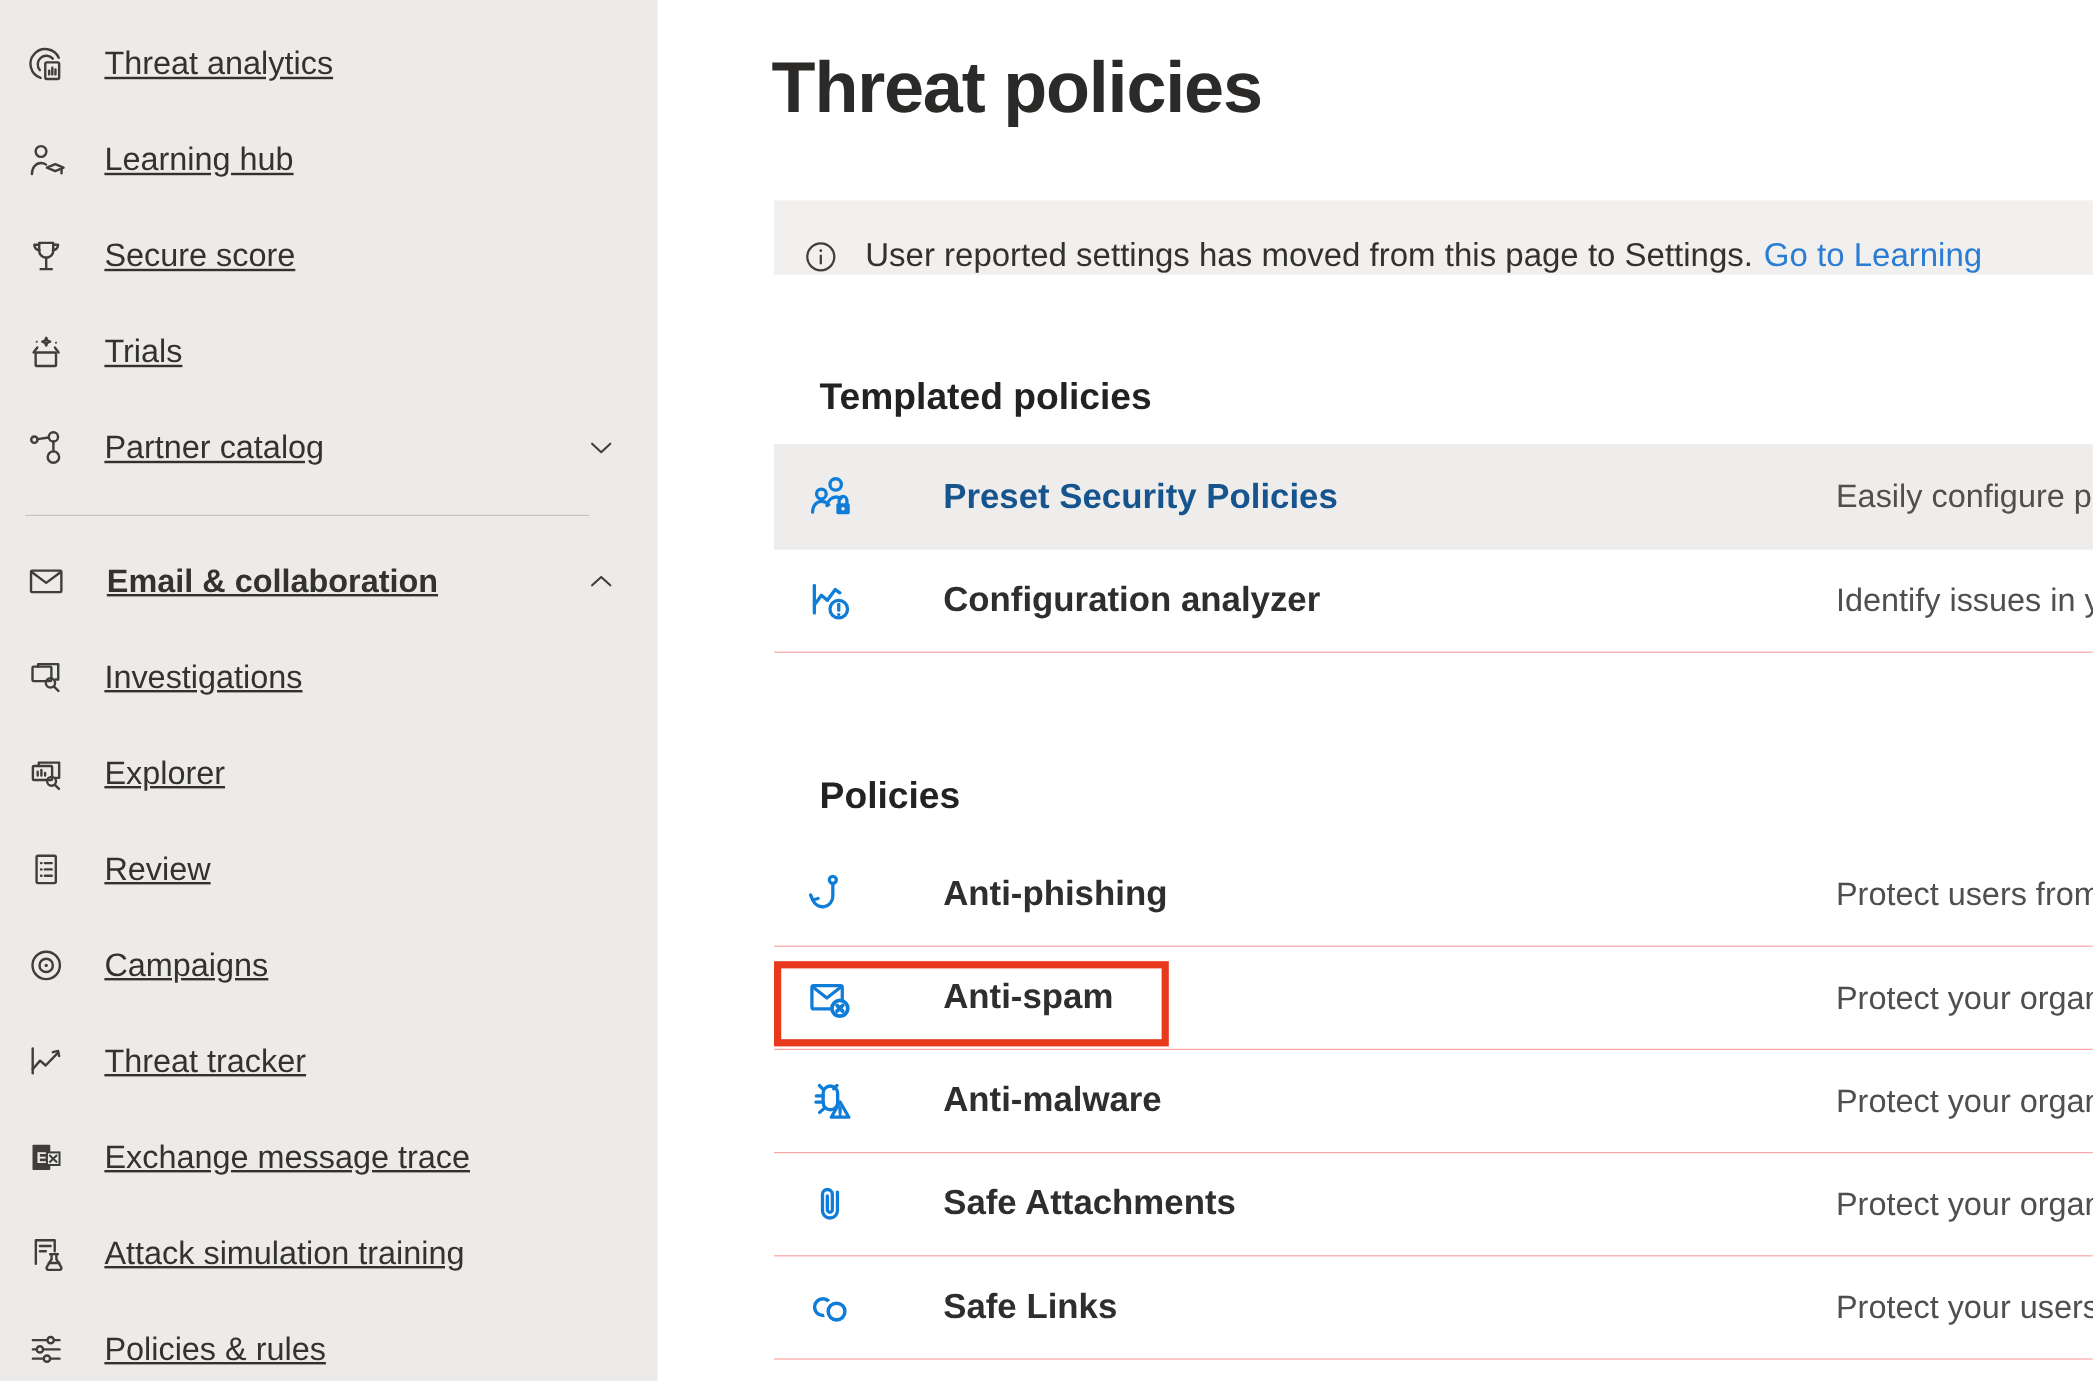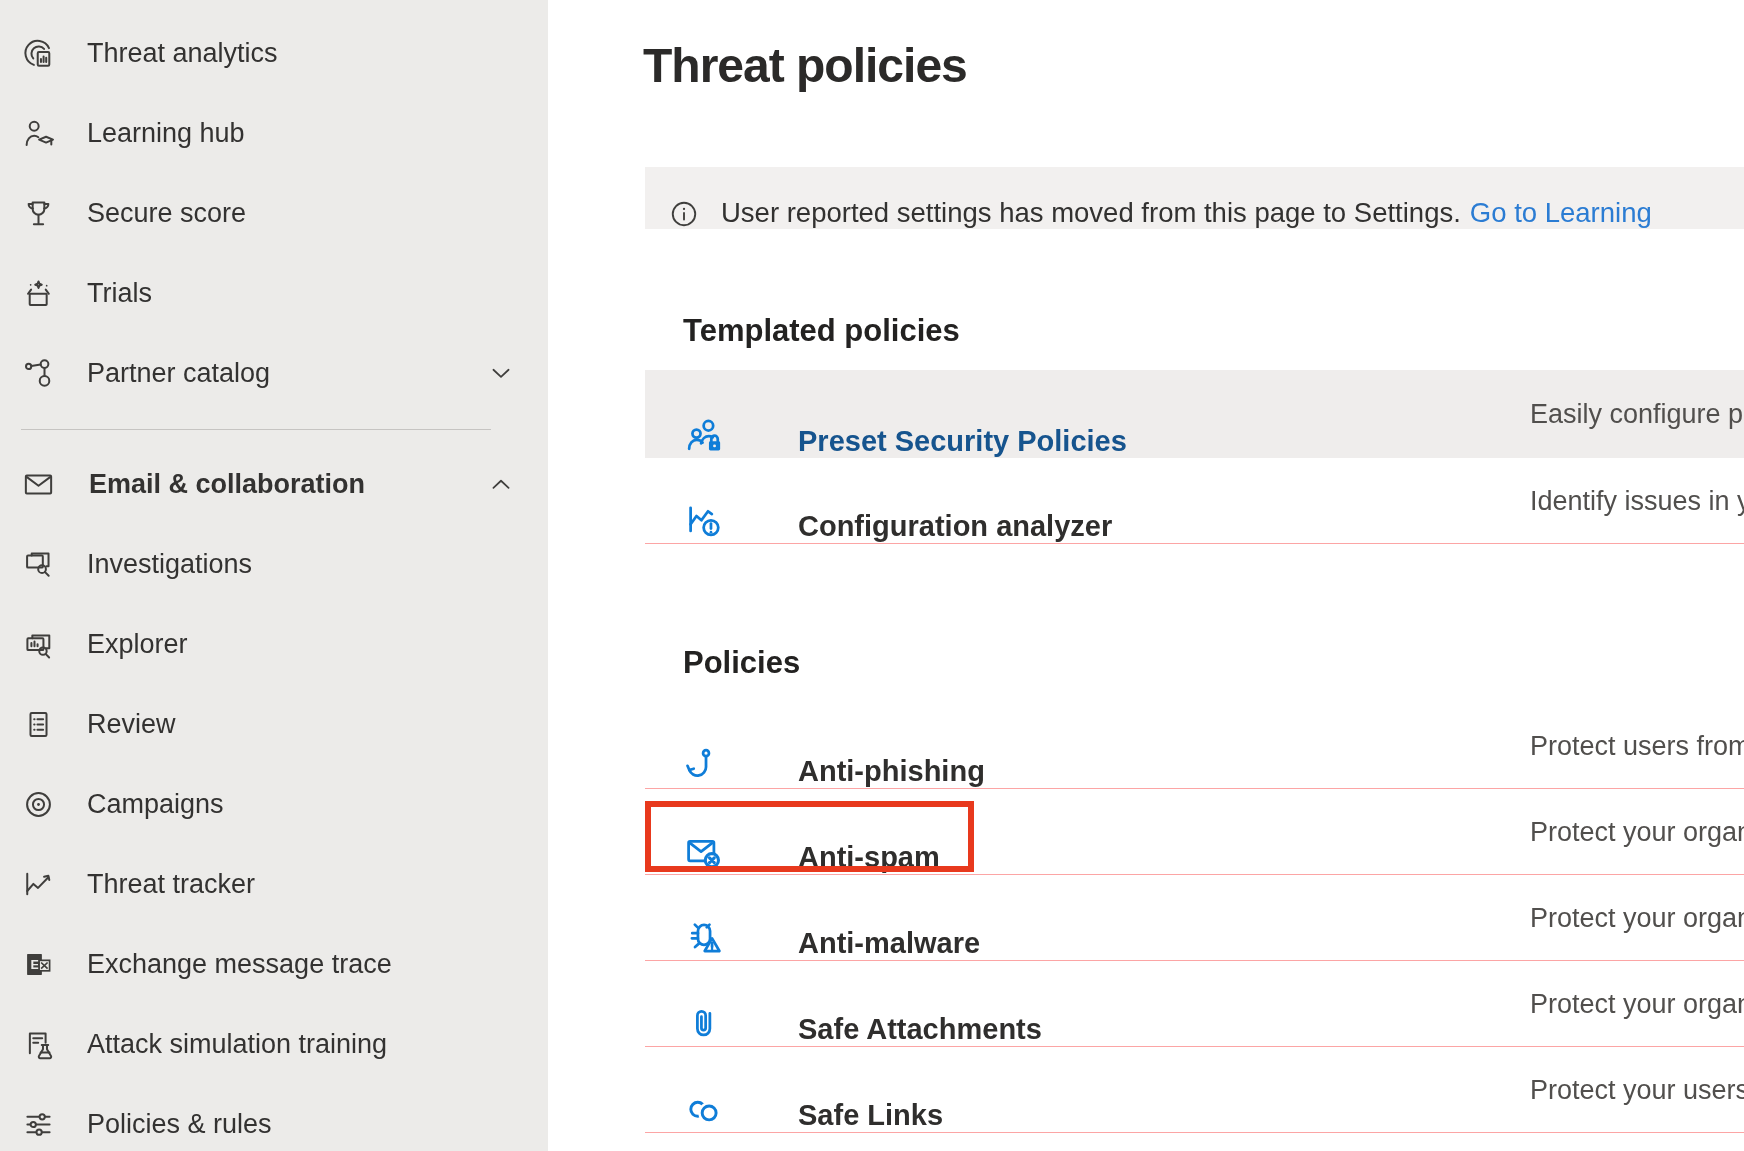--- a/index.html
+++ b/index.html
@@ -3,48 +3,48 @@
 <meta charset="utf-8">
 <style>
   * { margin:0; padding:0; box-sizing:border-box; }
   html,body { width:1744px; height:1151px; overflow:hidden; background:#fff;
     font-family:"Liberation Sans","DejaVu Sans",sans-serif; color:#323130; }
   
   .sidebar { position:absolute; left:0; top:0; width:548px; height:1151px;
     background:#ecebe9; }
   .nav { padding-top:13px; }
   .nav-item { height:80px; display:flex; align-items:center; padding-left:19px;
-    padding-right:35px; position:relative; cursor:pointer; }
+    padding-right:35px; position:relative; cursor:pointer;text-decoration:underline; }
   .nav-item .ic { width:38px; height:38px; flex:0 0 38px; display:flex;
     align-items:center; justify-content:center; }
   .nav-item .lbl { margin-left:30px; font-size:27px; color:#333231;
     white-space:nowrap; }
   .nav-item .lbl.bold { font-weight:600;margin-left:32px; }
   .nav-item .chev { position:absolute; right:34px; top:50%;
     transform:translateY(-50%); width:26px; height:26px; }
   .nav-divider { border:none; border-top:1px solid #c6c4c2; margin:16px 57px 14px 21px; }
   svg { display:block; }
   
-  .page-title { position:absolute; left:643px; top:38px; font-size:48px;
+  .page-title { position:absolute; left:643px; top:38px; font-size:60px;
     font-weight:700; letter-spacing:-1px; color:#2b2a29; }
   .banner { position:absolute; left:645px; top:167px; width:1099px; height:62px;
     background:#f2f0ef; display:flex; align-items:flex-end; padding-left:24px; }
   .banner .info-ic { width:30px; height:30px; flex:0 0 30px; }
   .banner .msg { margin-left:22px; font-size:27.5px; color:#323130; white-space:nowrap; }
   .banner a.go { margin-left:9px; font-size:27.5px; color:#2b7cd3;
     text-decoration:none; white-space:nowrap; cursor:pointer; }
   .sec-heading { position:absolute; left:683px; font-size:31px; font-weight:700;
     color:#232221; white-space:nowrap; }
   #heading-templated { top:313px; }
   #heading-policies  { top:645px; }
   .rows { position:absolute; left:645px; width:1099px; }
   #templated-rows { top:370px; }
   #policy-rows    { top:703px; }
-  .prow { position:relative; display:flex; align-items:flex-end; height:86px;
-    padding-left:37px; cursor:pointer; }
+  .prow { position:relative; display:flex; align-items:center; height:86px;
+    padding-left:25px; cursor:pointer; }
   .prow.h88 { height:88px; }
   .prow.divider { border-bottom:1px solid #fca5a5; }
   .prow.selected { background:#efedec; }
   .prow .picon { width:44px; height:44px; flex:0 0 44px; }
   .prow .plabel { margin-left:72px; font-size:29px; font-weight:600;
     color:#2f2e2d; white-space:nowrap; }
   .prow .plabel.linkstyle { color:#16548e; }
   .prow .pdesc { position:absolute; left:885px; top:50%;
     transform:translateY(-50%); font-size:27px; color:#514f4d; white-space:nowrap; }
   .red-box { position:absolute; left:645px; top:801px; width:329px; height:71px;

